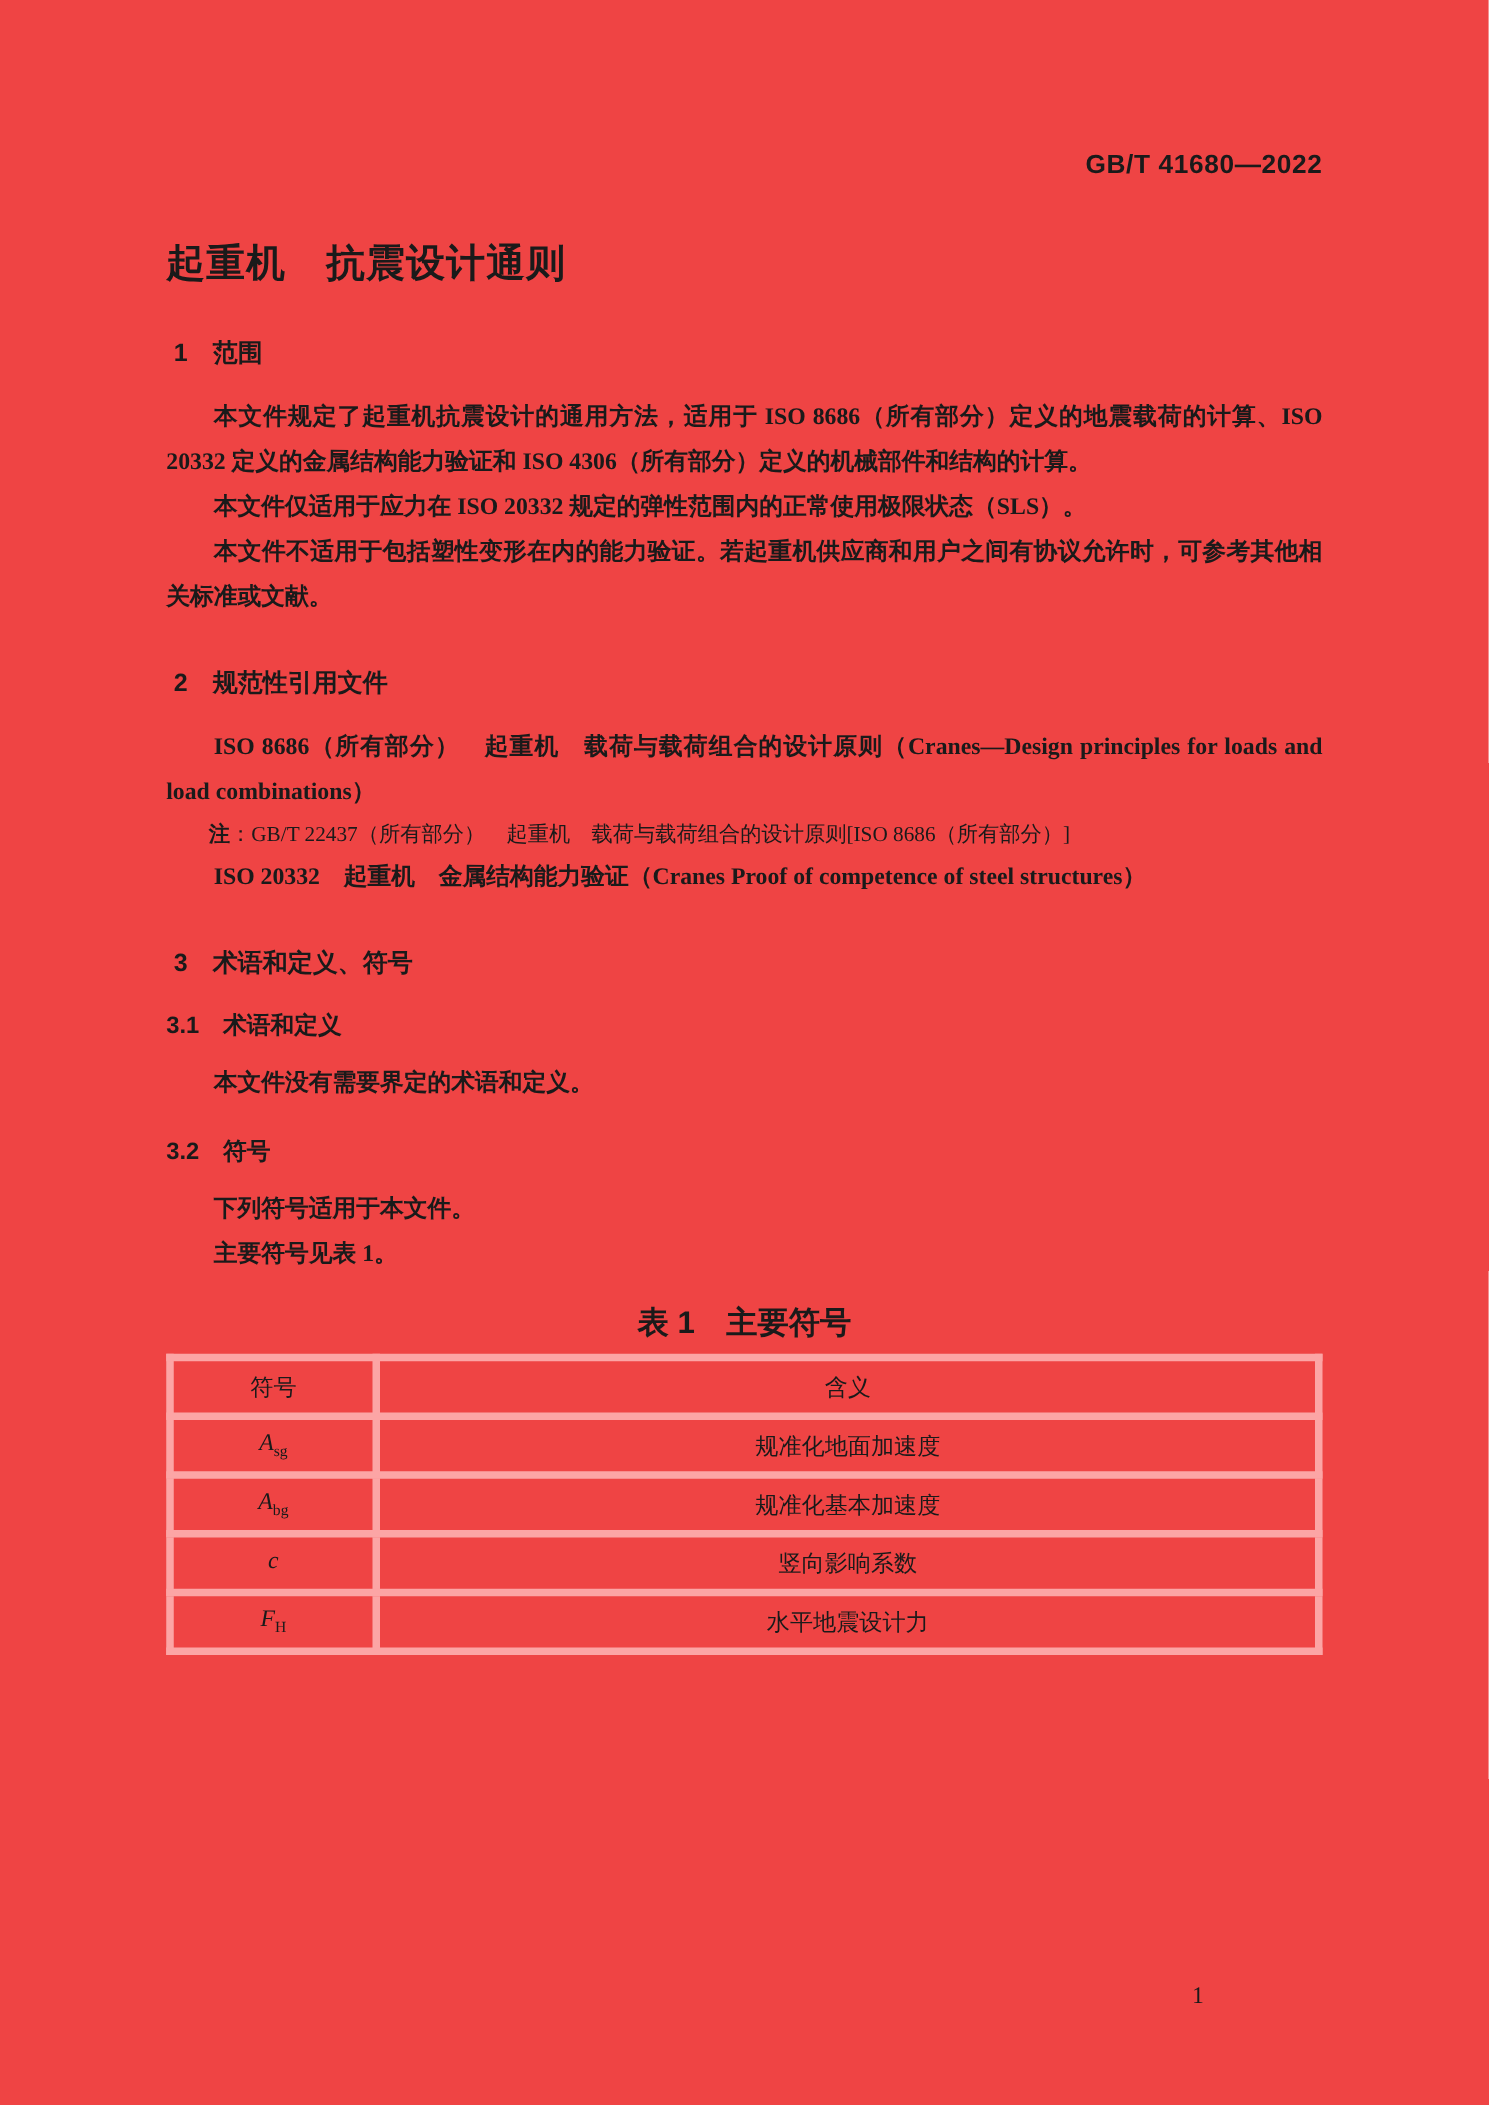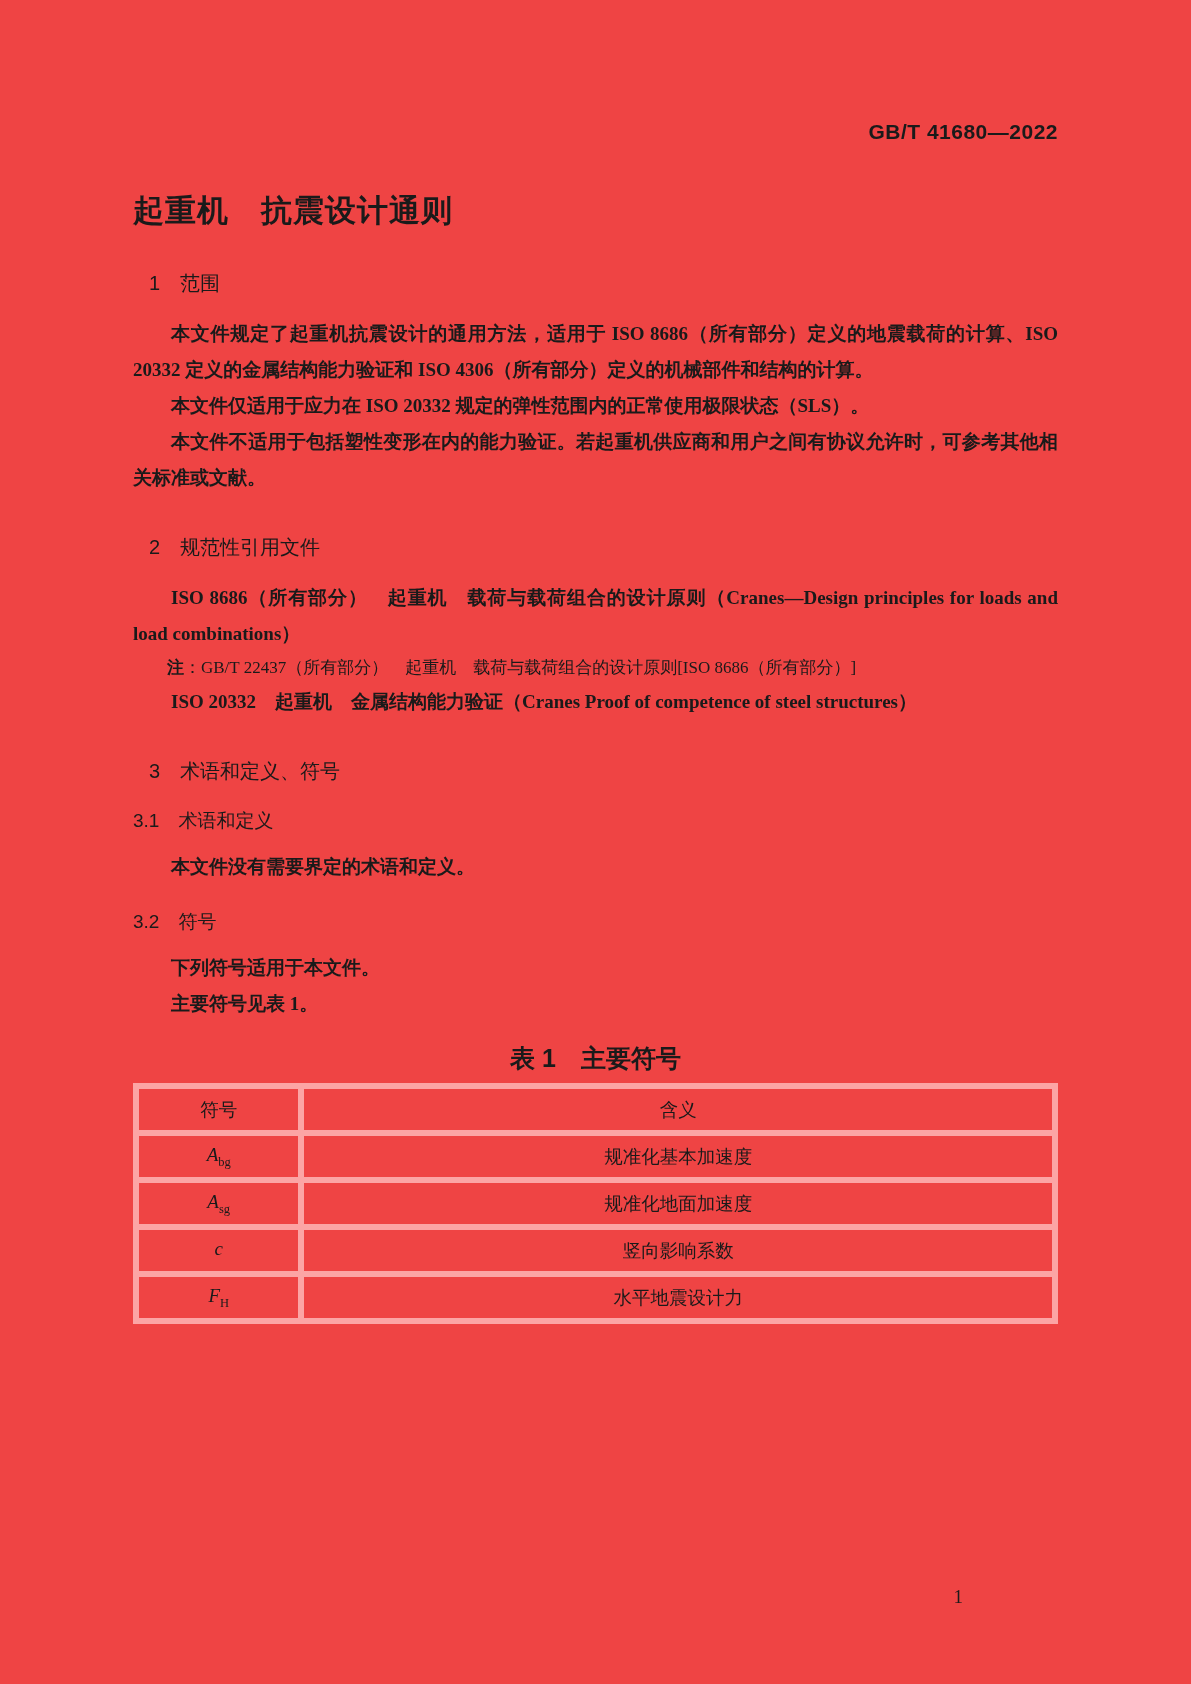--- a/index.html
+++ b/index.html
@@ -31,30 +31,30 @@
   .doc-title {
     margin: 46px 0 0 0;
     text-align: left;
     font-family: "Liberation Sans", "DejaVu Sans", sans-serif;
     font-weight: 700;
     font-size: 31px;
     line-height: 42px;
     letter-spacing: 1px;
   }
   h2.clause {
-    margin: 38px 0 20px 16px;
+    margin: 38px 0 20px 6px;
     font-family: "Liberation Sans", "DejaVu Sans", sans-serif;
-    font-weight: 400;
+    font-weight: 700;
     font-size: 20px;
     line-height: 26px;
   }
   h3.subclause {
     margin: 24px 0 16px 0;
     font-family: "Liberation Sans", "DejaVu Sans", sans-serif;
-    font-weight: 400;
+    font-weight: 700;
     font-size: 19px;
     line-height: 25px;
   }
   p.body {
     margin: 0;
     font-size: 19px;
     line-height: 36px;
     text-align: justify;
     text-indent: 2em;
     font-weight: bold;
@@ -149,26 +149,26 @@
 
     <table class="symbols">
       <thead>
         <tr>
           <th class="col-sym">符号</th>
           <th>含义</th>
         </tr>
       </thead>
       <tbody>
         <tr>
+          <td class="sym-cell"><span class="sym">A</span><sub class="sym-sub">sg</sub></td>
+          <td>规准化地面加速度</td>
+        </tr>
+        <tr>
           <td class="sym-cell"><span class="sym">A</span><sub class="sym-sub">bg</sub></td>
           <td>规准化基本加速度</td>
-        </tr>
-        <tr>
-          <td class="sym-cell"><span class="sym">A</span><sub class="sym-sub">sg</sub></td>
-          <td>规准化地面加速度</td>
         </tr>
         <tr>
           <td class="sym-cell"><span class="sym">c</span><sub class="sym-sub"></sub></td>
           <td>竖向影响系数</td>
         </tr>
         <tr>
           <td class="sym-cell"><span class="sym">F</span><sub class="sym-sub">H</sub></td>
           <td>水平地震设计力</td>
         </tr>
       </tbody>

